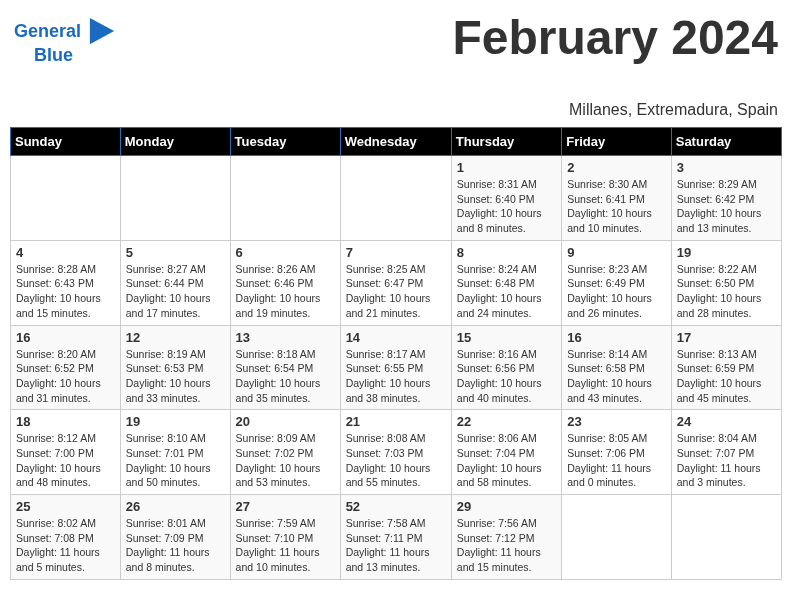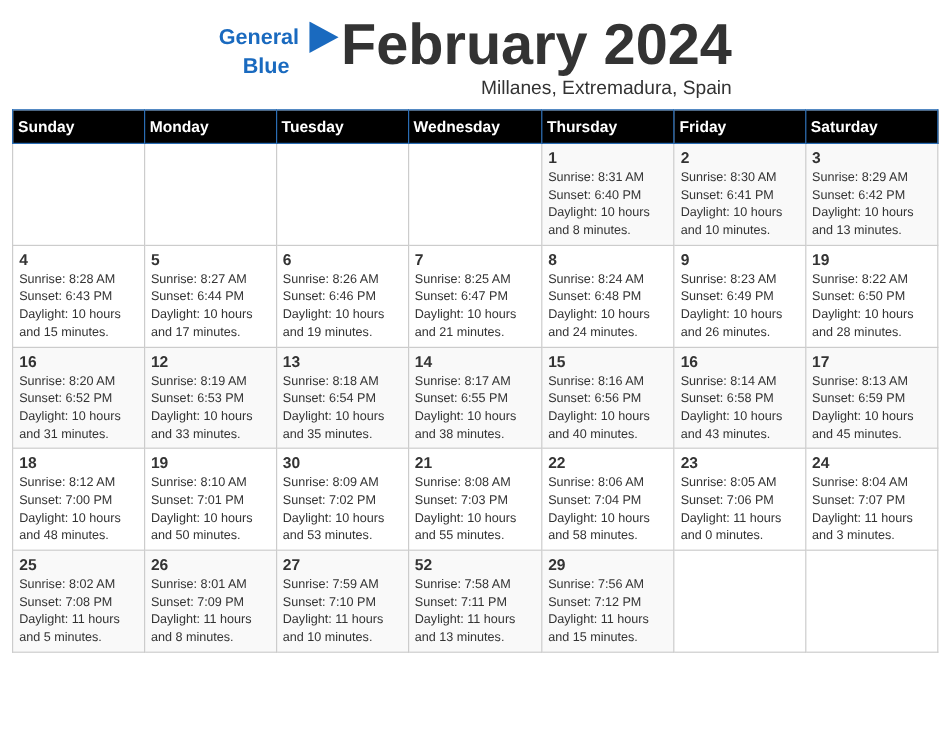--- a/index.html
+++ b/index.html
@@ -5,21 +5,21 @@
     * { box-sizing: border-box; margin: 0; padding: 0; }
     body {
       font-family: Arial, sans-serif;
       background: #fff;
       width: 792px;
       min-height: 612px;
       padding: 10px;
     }
     .header-section {
       display: flex;
-      justify-content: center;
+      justify-content: space-between;
       align-items: flex-start;
       margin-bottom: 8px;
       padding: 0 4px;
     }
     .logo {
       display: flex;
       align-items: center;
       margin-top: 8px;
     }
     .logo-text {
@@ -40,20 +40,21 @@
       text-align: right;
     }
     .month-title {
       font-size: 48px;
       font-weight: bold;
       color: #333;
     }
     .location-title {
       font-size: 16px;
       color: #333;
+      margin-top: 36px;
     }
     .calendar-table {
       width: 100%;
       border-collapse: collapse;
       font-size: 11px;
     }
     .calendar-table th {
       background-color: #000000;
       color: #fff;
       padding: 6px 4px;
@@ -210,21 +211,21 @@
       <tr>
         <td>
           <span class="day-number">18</span>
           <div class="day-info">Sunrise: 8:12 AM<br>Sunset: 7:00 PM<br>Daylight: 10 hours<br>and 48 minutes.</div>
         </td>
         <td>
           <span class="day-number">19</span>
           <div class="day-info">Sunrise: 8:10 AM<br>Sunset: 7:01 PM<br>Daylight: 10 hours<br>and 50 minutes.</div>
         </td>
         <td>
-          <span class="day-number">30</span>
+          <span class="day-number">20</span>
           <div class="day-info">Sunrise: 8:09 AM<br>Sunset: 7:02 PM<br>Daylight: 10 hours<br>and 53 minutes.</div>
         </td>
         <td>
           <span class="day-number">21</span>
           <div class="day-info">Sunrise: 8:08 AM<br>Sunset: 7:03 PM<br>Daylight: 10 hours<br>and 55 minutes.</div>
         </td>
         <td>
           <span class="day-number">22</span>
           <div class="day-info">Sunrise: 8:06 AM<br>Sunset: 7:04 PM<br>Daylight: 10 hours<br>and 58 minutes.</div>
         </td>

